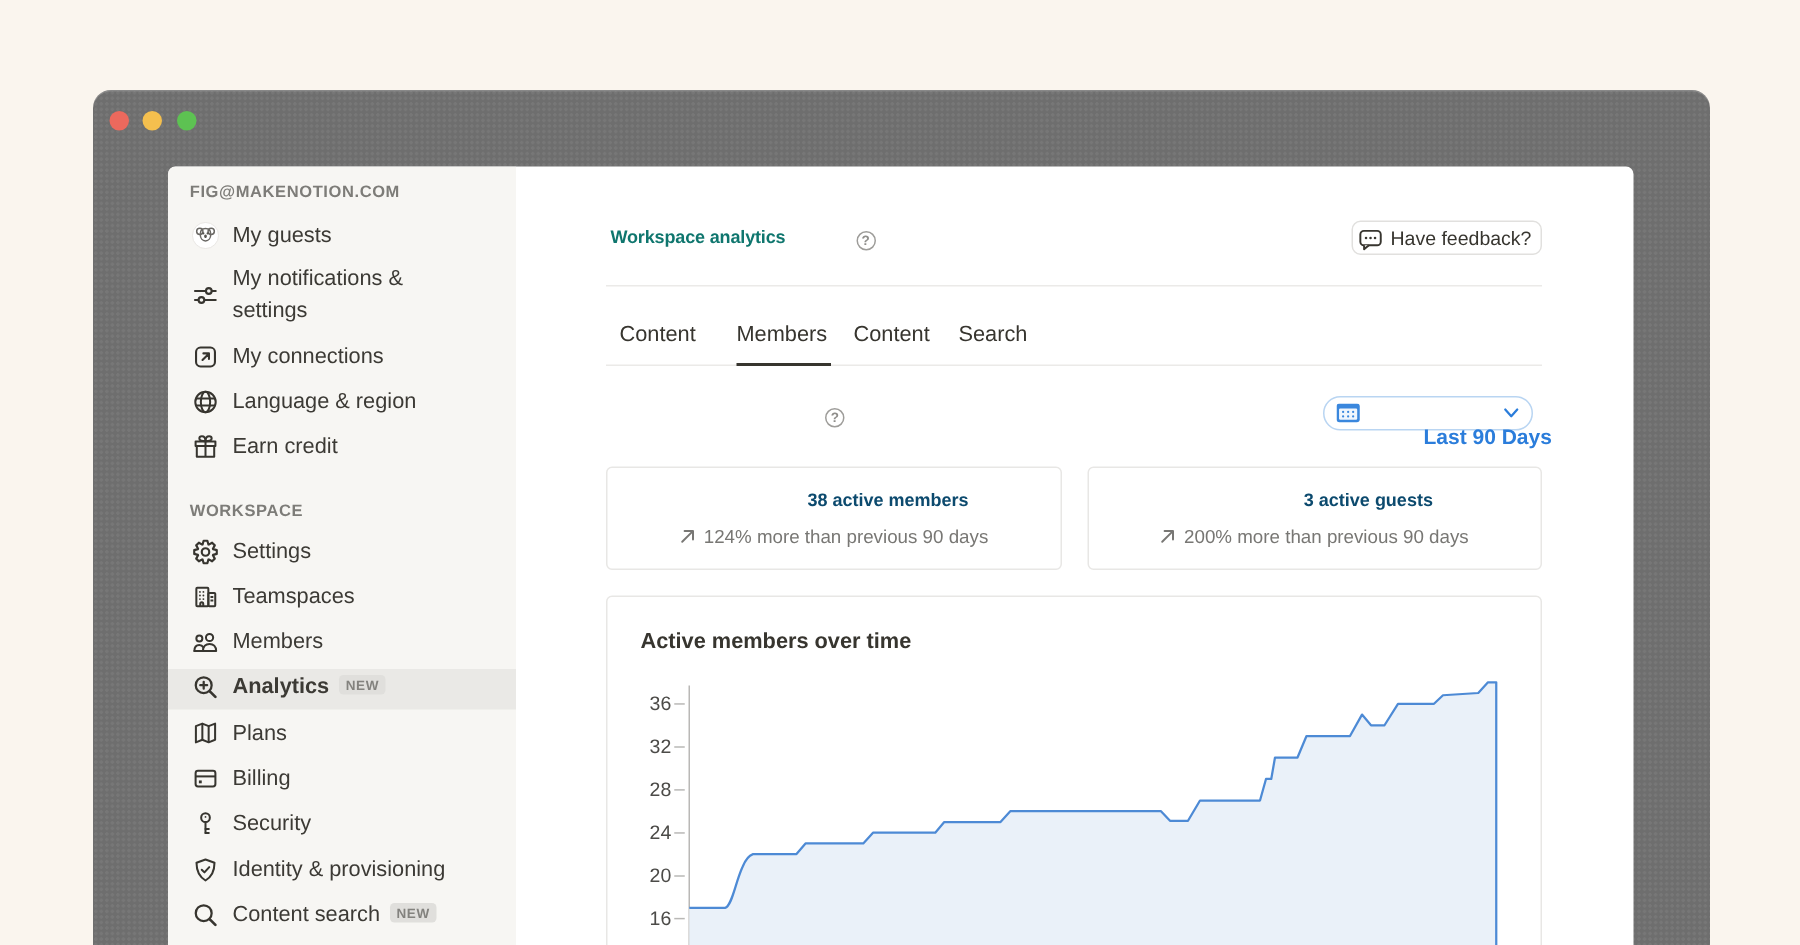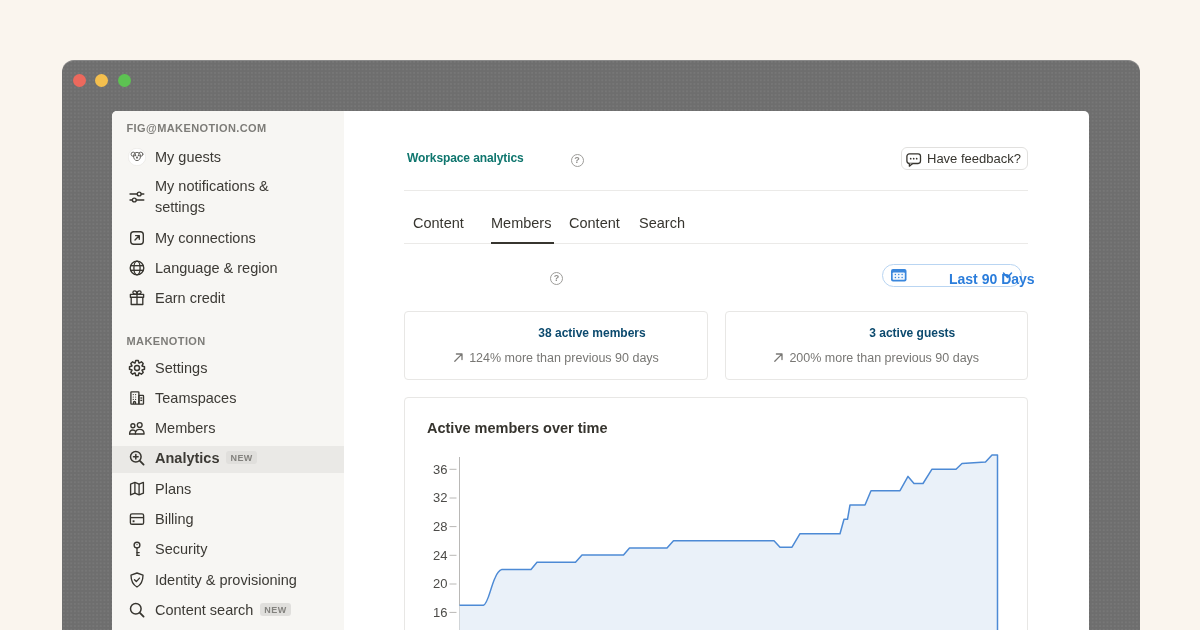--- a/index.html
+++ b/index.html
@@ -80,21 +80,21 @@
         <svg class="ic" viewBox="0 0 18 18" fill="none" stroke="#37352f" stroke-width="1.35" stroke-linejoin="round">
           <rect x="3.2" y="8.3" width="11.6" height="7.2"></rect>
           <rect x="2.4" y="5.3" width="13.2" height="3"></rect>
           <line x1="9" y1="5.3" x2="9" y2="15.5"></line>
           <path d="M9 5.2 C9 3 7.8 1.9 6.6 1.9 C5.5 1.9 4.9 2.6 4.9 3.4 C4.9 4.5 6.2 5.2 9 5.2 Z"></path>
           <path d="M9 5.2 C9 3 10.2 1.9 11.4 1.9 C12.5 1.9 13.1 2.6 13.1 3.4 C13.1 4.5 11.8 5.2 9 5.2 Z"></path>
         </svg>
         <span class="txt">Earn credit</span>
       </div>
 
-      <div class="abs slabel" style="left:14.5px; top:224px;">MAKENOTION</div>
+      <div class="abs slabel" style="left:14.5px; top:224px;">WORKSPACE</div>
 
       <div class="abs srow" style="top:241.5px;">
         <svg class="ic" viewBox="0 0 18 18" fill="none" stroke="#37352f" stroke-width="1.45" stroke-linejoin="round">
           <path d="M7.06,3.96 L7.75,1.50 L10.25,1.50 L10.94,3.96 L11.20,4.07 L13.41,2.81 L15.19,4.59 L13.93,6.80 L14.04,7.06 L16.50,7.75 L16.50,10.25 L14.04,10.94 L13.93,11.20 L15.19,13.41 L13.41,15.19 L11.20,13.93 L10.94,14.04 L10.25,16.50 L7.75,16.50 L7.06,14.04 L6.80,13.93 L4.59,15.19 L2.81,13.41 L4.07,11.20 L3.96,10.94 L1.50,10.25 L1.50,7.75 L3.96,7.06 L4.07,6.80 L2.81,4.59 L4.59,2.81 L6.80,4.07 Z"></path>
           <circle cx="9" cy="9" r="2.5"></circle>
         </svg>
         <span class="txt">Settings</span>
       </div>
       <div class="abs srow" style="top:271.8px;">
         <svg class="ic" viewBox="0 0 18 18" fill="none" stroke="#37352f" stroke-width="1.35" stroke-linejoin="round">
@@ -207,21 +207,21 @@
       <rect x="1.7" y="3.4" width="12.1" height="7.4" rx="0.8" fill="#fff" opacity="0.92"></rect>
       <g fill="#3a87dd">
         <circle cx="4.4" cy="5.6" r="0.75"></circle>
         <circle cx="7.75" cy="5.6" r="0.75"></circle>
         <circle cx="11.1" cy="5.6" r="0.75"></circle>
         <circle cx="4.4" cy="8.6" r="0.75"></circle>
         <circle cx="7.75" cy="8.6" r="0.75"></circle>
         <circle cx="11.1" cy="8.6" r="0.75"></circle>
       </g>
     </svg>
-    <div class="abs" style="left:801px; top:160px; font-size:14px; font-weight:bold; color:#2b7ddb;padding-left:36px;">Last 90 Days</div>
+    <div class="abs" style="left:801px; top:172px; font-size:14px; font-weight:bold; color:#2b7ddb;padding-left:36px;">Last 90 Days</div>
     <svg class="abs" style="left:890px; top:160px;" width="11" height="9" viewBox="0 0 11 9" fill="none">
       <path d="M1.5 2 L5.5 6.5 L9.5 2" stroke="#2b7ddb" stroke-width="1.5" stroke-linecap="round" stroke-linejoin="round"></path>
     </svg>
 
     <div class="abs card" style="left:292px; top:200px; width:304px; height:69px;"></div>
     <div class="abs cardtitle" style="left:292px; top:215px; width:304px;">38 active members</div>
     <div class="abs cardsub" style="left:292px; top:240px; width:304px;"><svg style="vertical-align:-1px; margin-right:5px;" width="11" height="11" viewBox="0 0 11 11" fill="none">
         <path d="M1.8 9.2 L8.6 2.4 M3.4 2 L9 2 L9 7.6" stroke="#787774" stroke-width="1.3" stroke-linecap="round" stroke-linejoin="round"></path>
       </svg>124% more than previous 90 days</div>
 

